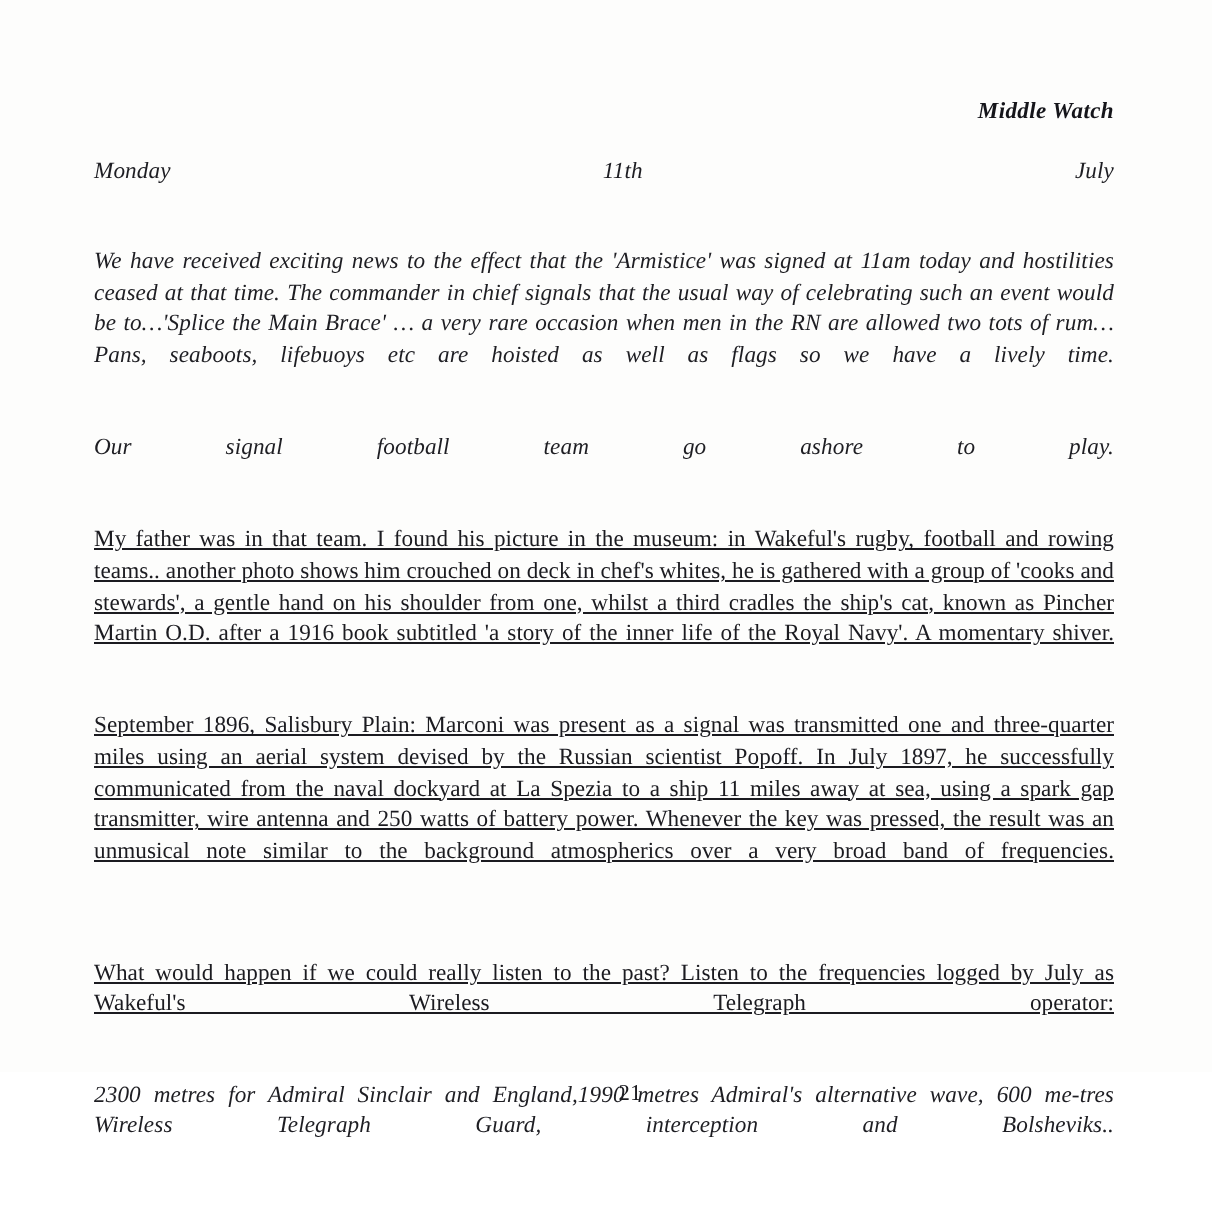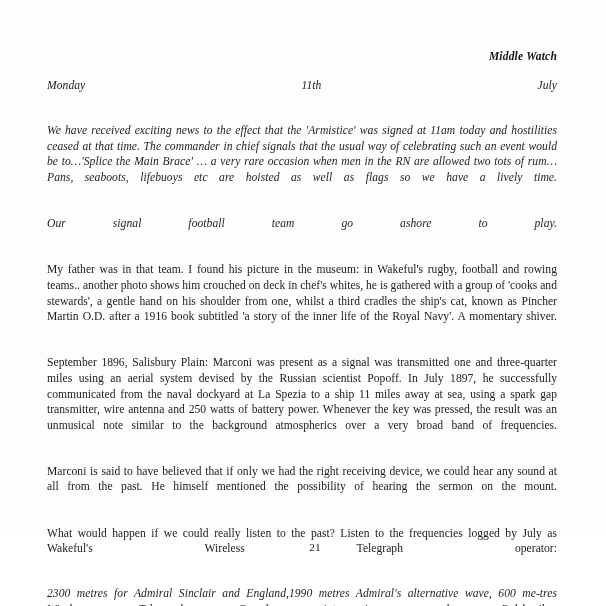--- a/index.html
+++ b/index.html
@@ -58,20 +58,21 @@
 
   p.italic {
     font-style: italic;
     color: #1e1e23;
     letter-spacing: 0.05px;
   }
 
   p.roman {
     font-style: normal;
     letter-spacing: 0.02px;
+    text-decoration: underline;
   }
 
   
   .gap-date      { height: 14px; }
   .gap-para      { height: 15px; }
   .gap-para-sm   { height: 14px; }
 
   .page-number {
     position: absolute;
     top: 541px;
@@ -111,21 +112,20 @@
     <div class="gap-para"></div>
 
     <p class="roman">My father was in that team. I found his picture in the museum: in Wakeful's rugby, football and rowing teams.. another photo shows him crouched on deck in chef's whites, he is gathered with a group of 'cooks and stewards', a gentle hand on his shoulder from one, whilst a third cradles the ship's cat, known as Pincher Martin O.D. after a 1916 book subtitled 'a story of the inner life of the Royal Navy'. A momentary shiver.</p>
 
     <div class="gap-para"></div>
 
     <p class="roman">September 1896, Salisbury Plain: Marconi was present as a signal was transmitted one and three-quarter miles using an aerial system devised by the Russian scientist Popoff. In July 1897, he successfully communicated from the naval dockyard at La Spezia to a ship 11 miles away at sea, using a spark gap transmitter, wire antenna and 250 watts of battery power. Whenever the key was pressed, the result was an unmusical note similar to the background atmospherics over a very broad band of frequencies.</p>
 
     <div class="gap-para"></div>
 
-    <p class="roman">Marconi is said to have believed that if only we had the right receiving device, we could hear any sound at all from the past. He himself mentioned the possibility of hearing the sermon on the mount.</p>
 
     <div class="gap-para"></div>
 
     <p class="roman">What would happen if we could really listen to the past? Listen to the frequencies logged by July as Wakeful's Wireless Telegraph operator:</p>
 
     <div class="gap-para-sm"></div>
 
     <p class="italic">2300 metres for Admiral Sinclair and England,1990 metres Admiral's alternative wave, 600 me-tres  Wireless Telegraph Guard, interception and Bolsheviks..</p>
 
   </div>

